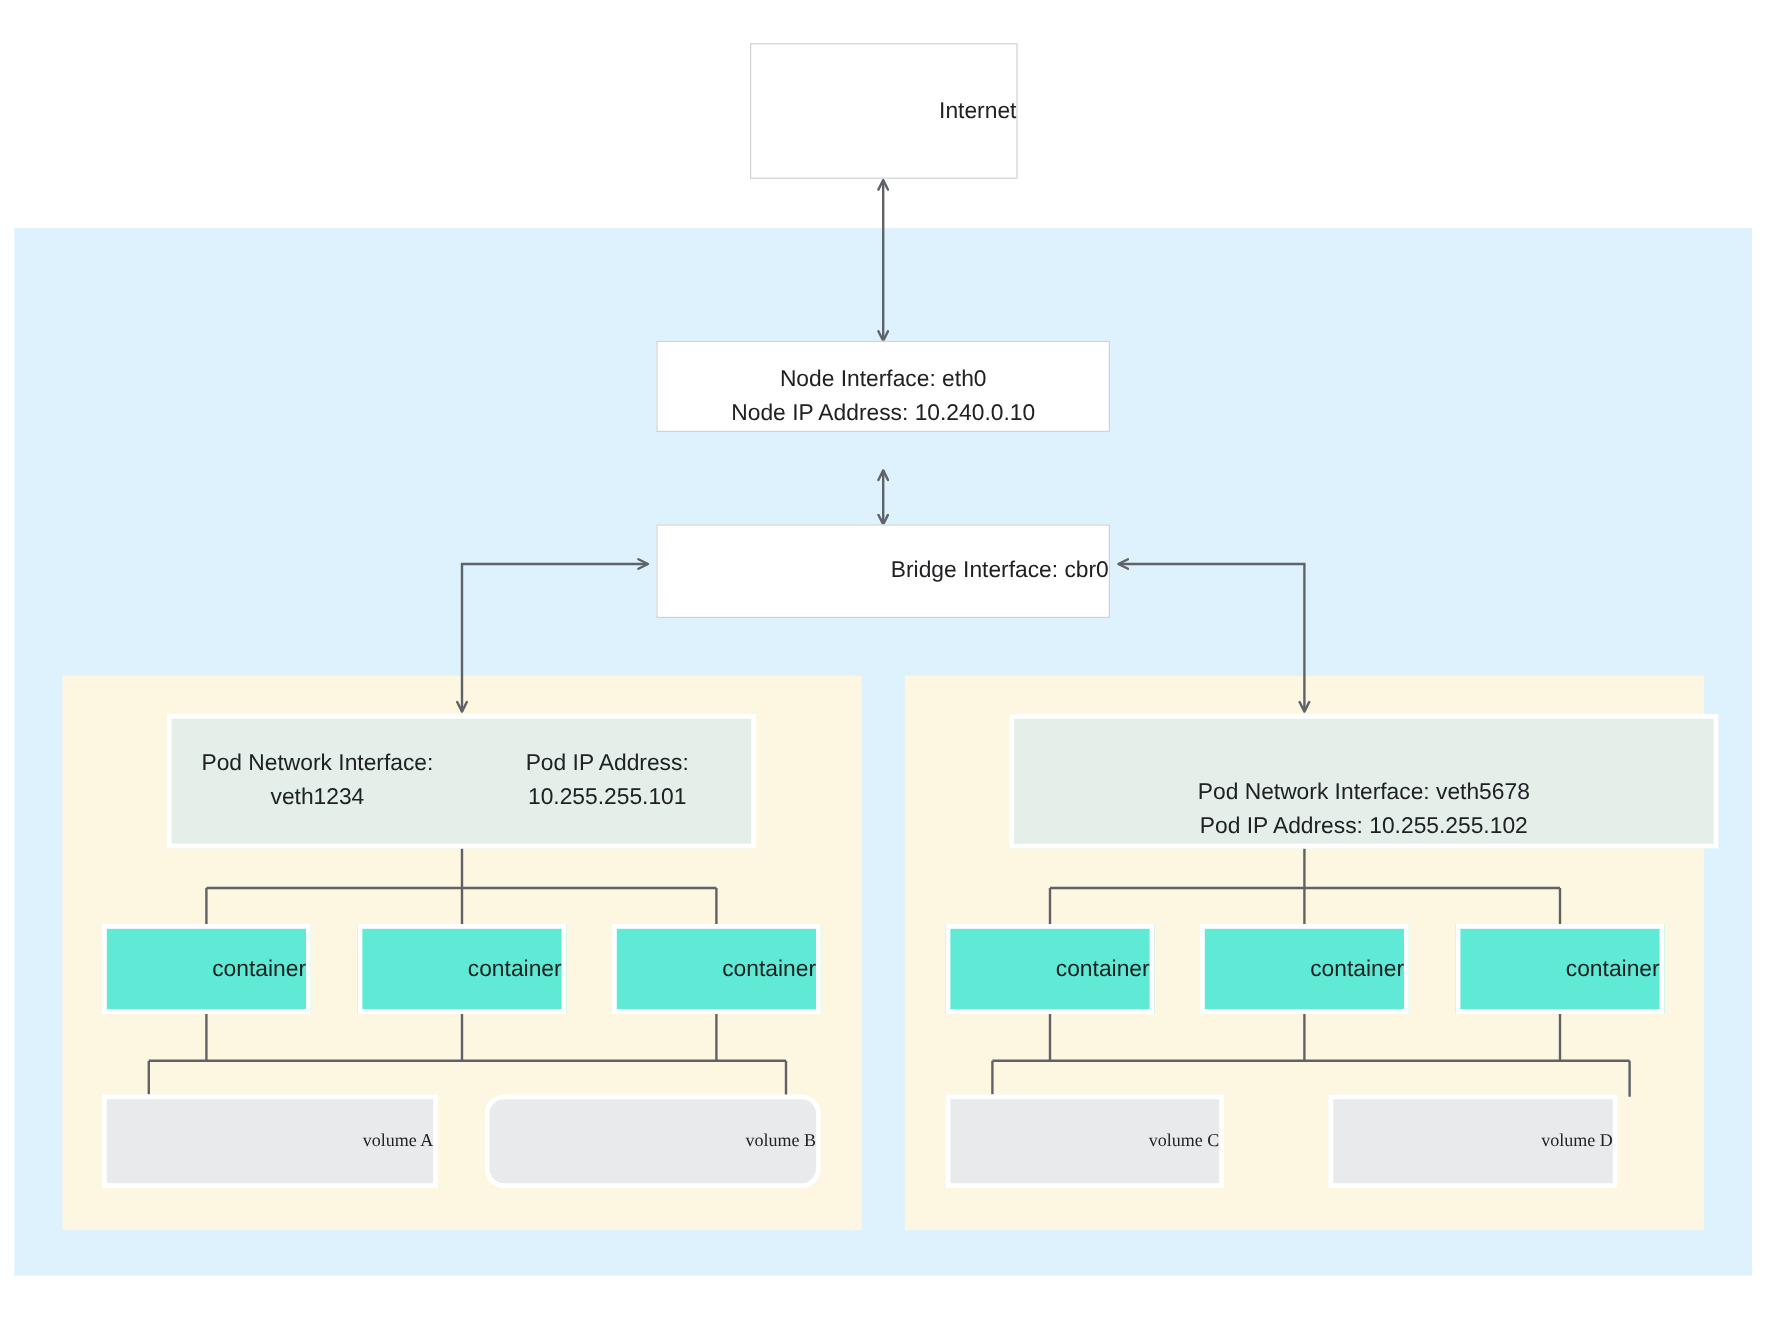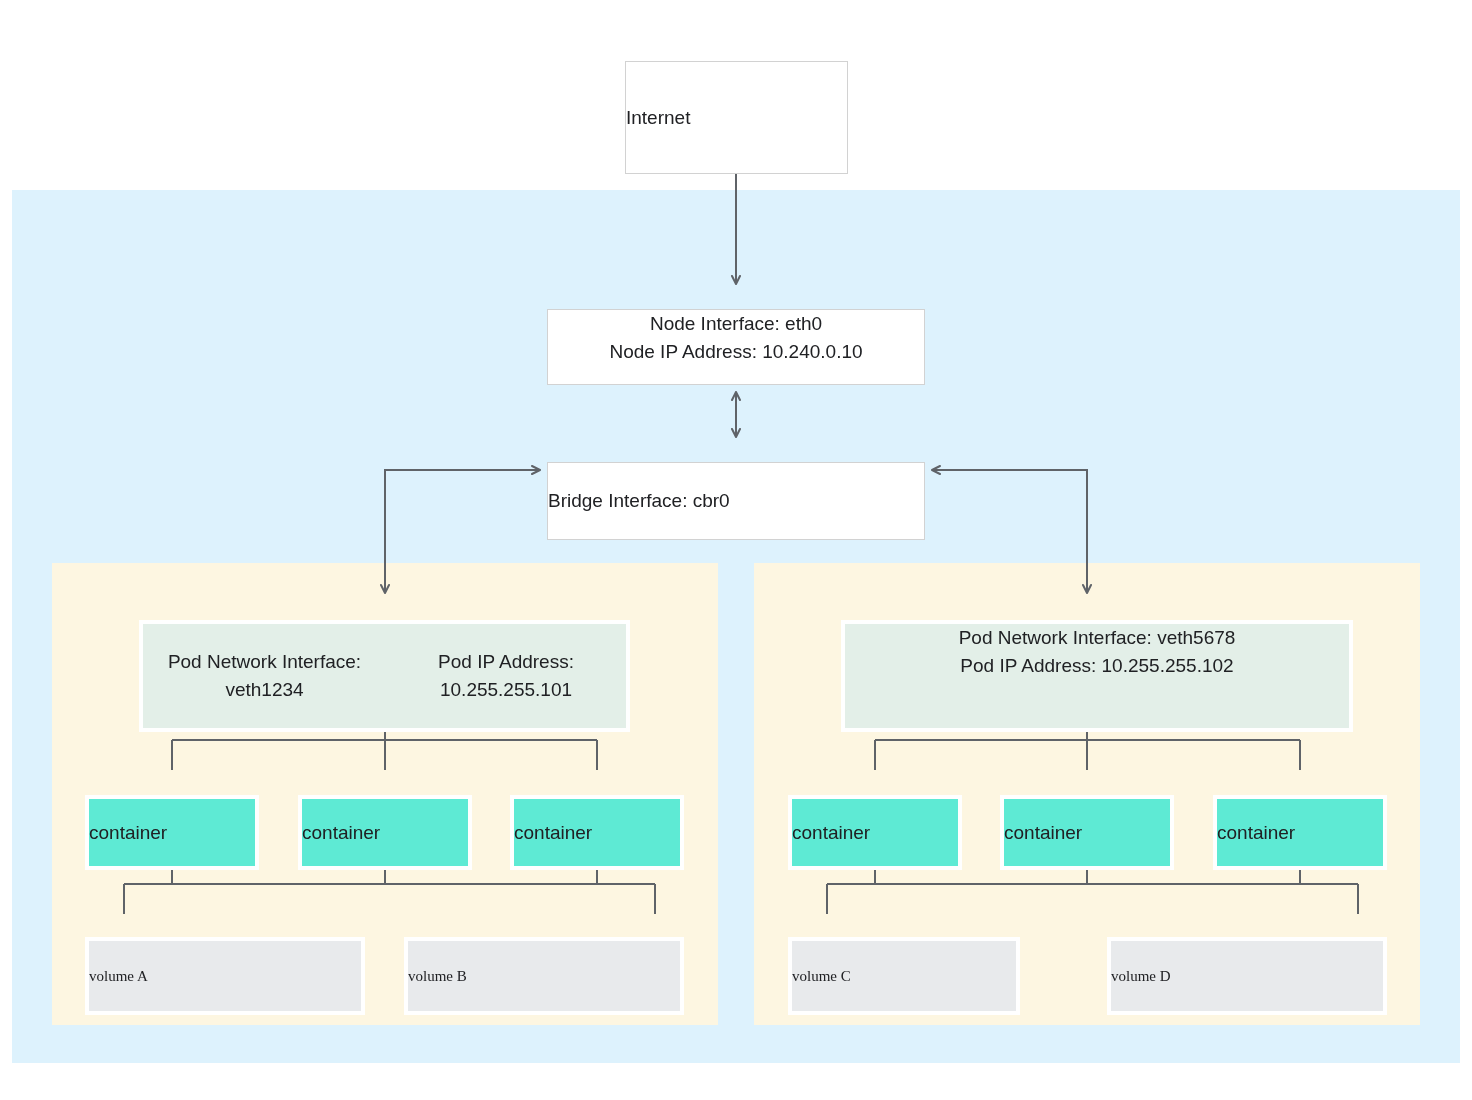--- a/index.html
+++ b/index.html
@@ -21,27 +21,26 @@
     width: 1472px;
     height: 1100px;
   }
 
   .abs { position: absolute; box-sizing: border-box; }
 
   
   .box {
     display: flex;
     align-items: center;
-    justify-content: flex-start;
+    justify-content: flex-end;
     text-align: center;
     color: #202124;
     font-size: 19px;
     line-height: 28px;
     white-space: pre-line;
-    margin-top: 25px;
   }
 
   
   .box-plain {
     background: #ffffff;
     border: 1.5px solid #d2d2d2;
   }
 
   
   .region-node {
@@ -179,39 +178,39 @@
   <div class="abs box box-container" style="left:298px; top:770px; width:174px; height:75px;">
     <span>container</span>
   </div>
   <div class="abs box box-container" style="left:510px; top:770px; width:174px; height:75px;">
     <span>container</span>
   </div>
 
   <div class="abs box box-volume" style="left:85px; top:912px; width:280px; height:78px;">
     <span>volume A</span>
   </div>
-  <div class="abs box box-volume" style="left:404px; top:912px; width:280px; height:78px;">
+  <div class="abs box box-volume" style="left:404px; top:912px; width:280px; height:78px;border-radius:16px;">
     <span>volume B</span>
   </div>
 
-  <div class="abs box box-podiface" style="left:841px; top:595px; width:512px; height:112px; flex-direction:column;">
+  <div class="abs box box-podiface" style="left:841px; top:595px; width:591px; height:112px; flex-direction:column;">
     <span>Pod Network Interface: veth5678</span>
     <span>Pod IP Address: 10.255.255.102</span>
   </div>
 
   <div class="abs box box-container" style="left:788px; top:770px; width:174px; height:75px;">
     <span>container</span>
   </div>
   <div class="abs box box-container" style="left:1000px; top:770px; width:174px; height:75px;">
     <span>container</span>
   </div>
   <div class="abs box box-container" style="left:1213px; top:770px; width:174px; height:75px;">
     <span>container</span>
   </div>
 
   <div class="abs box box-volume" style="left:788px; top:912px; width:232px; height:78px;">
     <span>volume C</span>
   </div>
-  <div class="abs box box-volume" style="left:1107px; top:912px; width:280px; height:78px;">
+  <div class="abs box box-volume" style="left:1107px; top:912px; width:241px; height:78px;">
     <span>volume D</span>
   </div>
 
 </div>
 
 </body></html>

